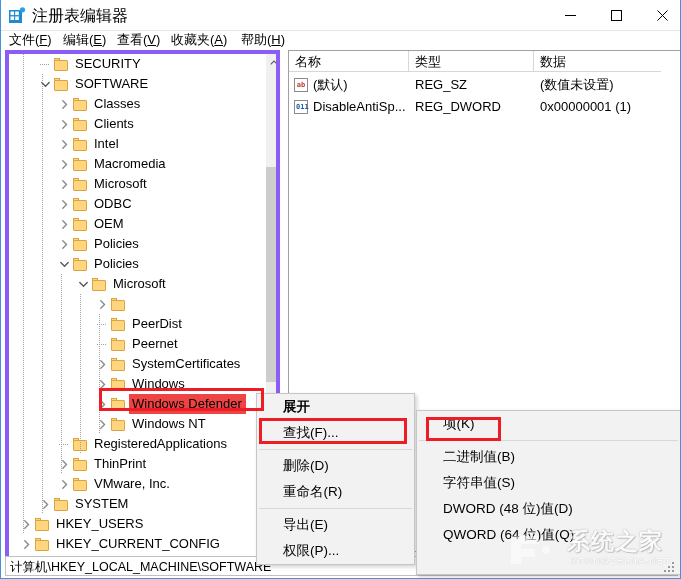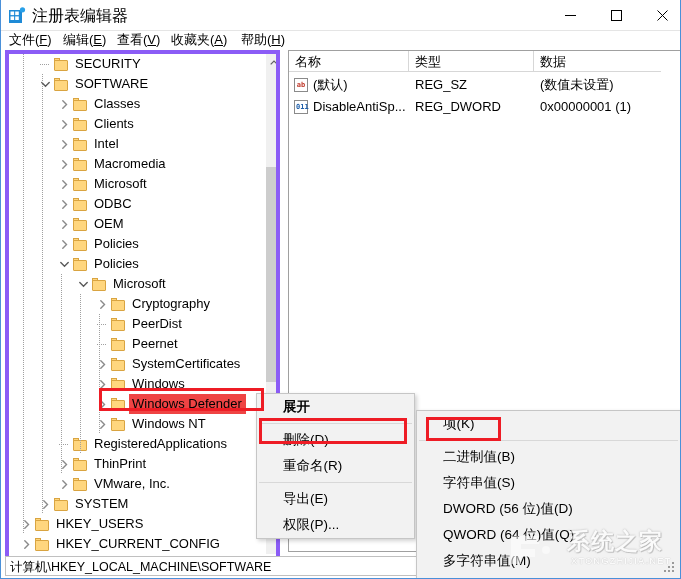--- a/index.html
+++ b/index.html
@@ -302,21 +302,20 @@
         <div class="tnode" style="position: absolute; left: 0px; top: 240px; width: 258px;">
           <span class="chev" style="left: 86px;">
             <svg width="9" height="9" viewBox="0 0 9 9">
               <path d="M2.8 0.8 L6.5 4.5 L2.8 8.2" stroke="#8a8a8a" stroke-width="1.4" fill="none" stroke-linecap="round"></path>
             </svg>
           </span>
           <span class="folder" style="left: 102px;">
             <span class="ft"></span>
             <span class="fb"></span>
           </span>
-          <span class="twrap" style="position: absolute; left: 120px; top: 0px; padding-left: 3px;"><span>Cryptography</span></span>
         </div>
         <div class="tnode" style="position: absolute; left: 0px; top: 260px; width: 258px;">
           <span class="hguide" style="left: 88px; top: 10px; width: 9px;"></span>
           <span class="folder" style="left: 102px;">
             <span class="ft"></span>
             <span class="fb"></span>
           </span>
           <span class="twrap" style="position: absolute; left: 120px; top: 0px; padding-left: 3px;"><span>PeerDist</span></span>
         </div>
         <div class="tnode" style="position: absolute; left: 0px; top: 280px; width: 258px;">
@@ -486,36 +485,36 @@
       </div>
     <div class="vsb" style="left:372px; top:0; height:500px; background:#fff;"></div>
   </div>
 
   <div class="statusbar">
     <div class="stext">计算机\HKEY_LOCAL_MACHINE\SOFTWARE</div>
   </div>
 
   <div class="ctxmenu" id="menu-main">
       <div class="ctxitem bold"><span>展开</span></div>
+      <div class="ctxitem"><span>查找(F)...</span></div>
       <div class="ctxsep"></div>
       <div class="ctxitem"><span>删除(D)</span></div>
       <div class="ctxitem"><span>重命名(R)</span></div>
       <div class="ctxsep"></div>
       <div class="ctxitem"><span>导出(E)</span></div>
       <div class="ctxitem"><span>权限(P)...</span></div>
     </div>
 
   <div class="ctxmenu" id="menu-sub">
       <div class="ctxitem"><span>项(K)</span></div>
       <div class="ctxsep"></div>
       <div class="ctxitem"><span>二进制值(B)</span></div>
       <div class="ctxitem"><span>字符串值(S)</span></div>
-      <div class="ctxitem"><span>DWORD (56 位)值(D)</span></div>
+      <div class="ctxitem"><span>DWORD (48 位)值(D)</span></div>
       <div class="ctxitem"><span>QWORD (64 位)值(Q)</span></div>
-      <div class="ctxitem"><span>多字符串值(M)</span></div>
       <div class="ctxitem"></div>
     </div>
 
   <div class="redbox" id="red-tree"></div>
   <div class="redbox" id="red-new"></div>
   <div class="redbox" id="red-key"></div>
 
   <div class="watermark">
     <svg class="wm-logo" viewBox="0 0 58 40">
       <path d="M6 6 L34 6 L34 14 L16 14 L16 19 L30 19 L30 27 L16 27 L16 34 L6 34 Z" fill="#ffffff" opacity="0.85"></path>

